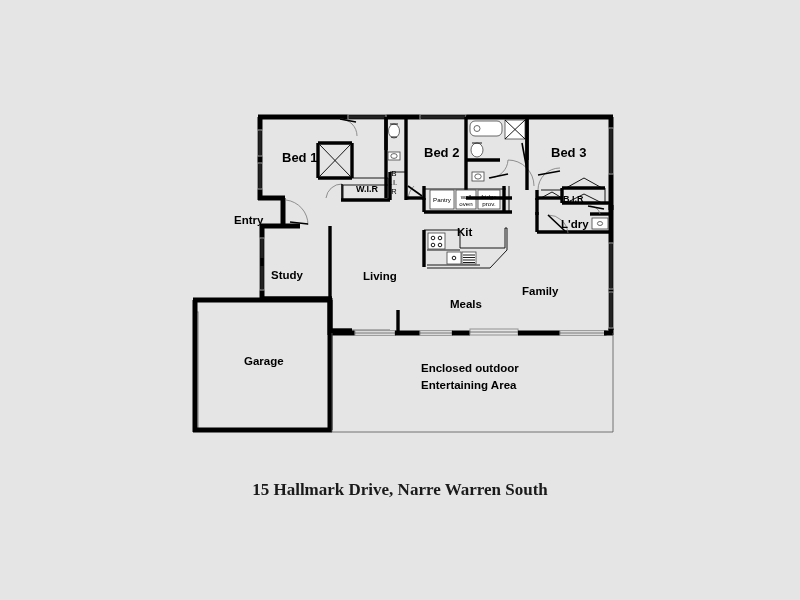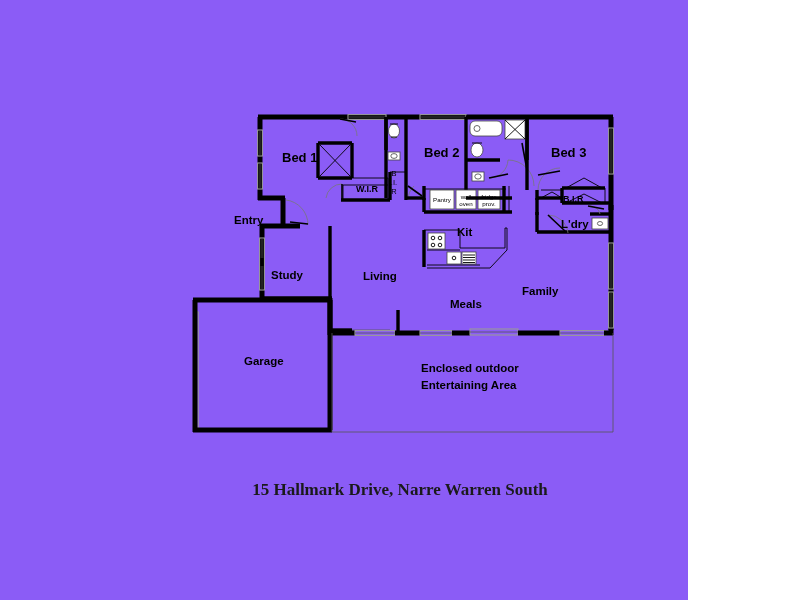--- a/index.html
+++ b/index.html
@@ -9,23 +9,23 @@
   }
   body {
     width: 800px;
     height: 600px;
     font-family: "Liberation Sans", sans-serif;
     overflow: hidden;
     position: relative;
   }
   #floorplan-page {
     position: relative;
-    width: 688px;
+    width: 800px;
     height: 600px;
-    background: #8b5cf6;
+    background: #e5e5e5;
     text-align: center;
   }
   #plan-svg {
     position: absolute;
     left: 0;
     top: 0;
     width: 800px;
     height: 600px;
   }
   .room-label {

